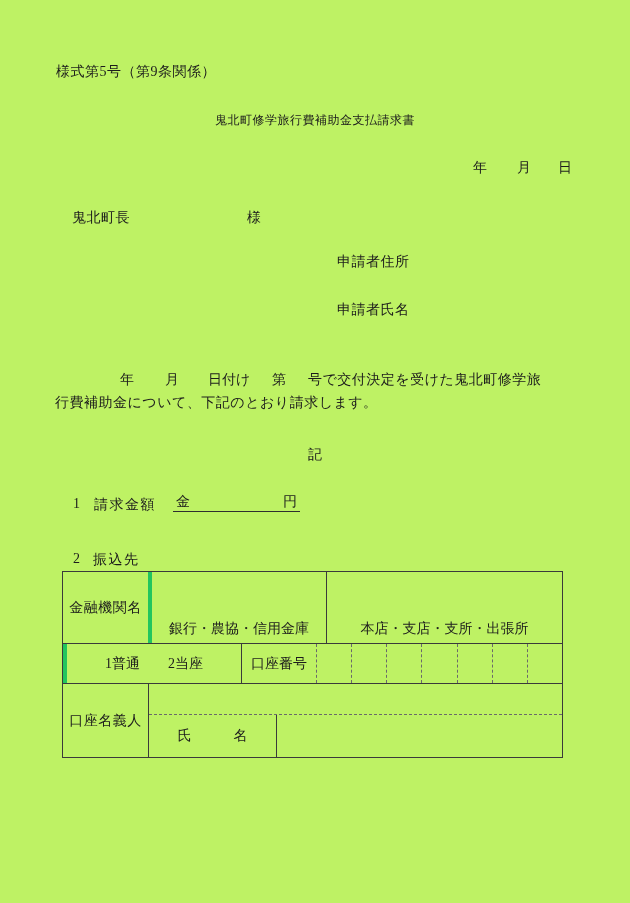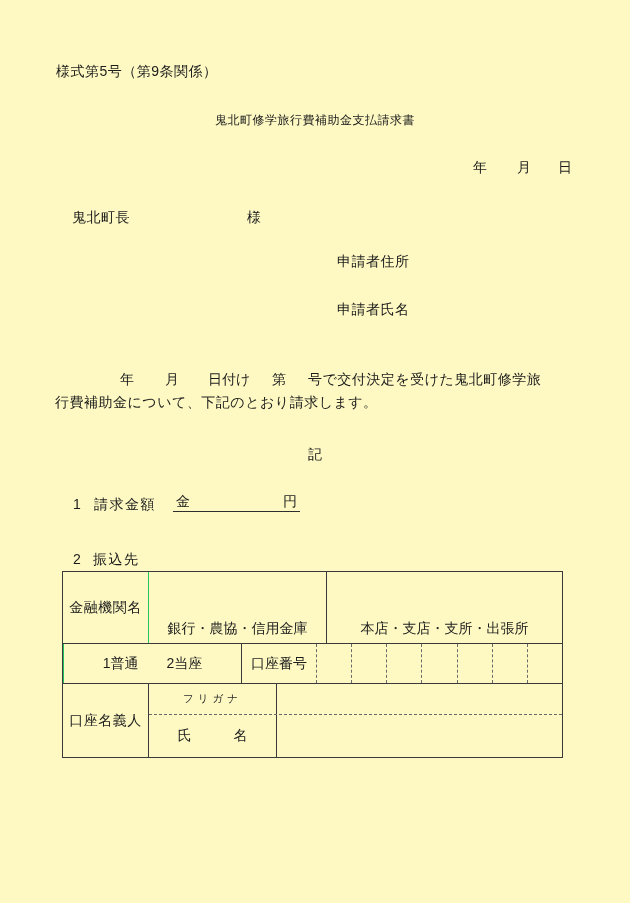--- a/index.html
+++ b/index.html
@@ -1,19 +1,19 @@
 <!DOCTYPE html>
 <html><head>
 <meta charset="utf-8">
 <style>
   * { margin:0; padding:0; box-sizing:border-box; }
   html,body { background:#ffffff; }
   .page {
-    position:relative; width:630px; height:903px; background:#fef9c3;
-    font-family:Liberation Sans, sans-serif;
+    position:relative; width:630px; height:903px; background:#bef264;
+    font-family:Liberation Serif, serif;
     color:#1c1c1c; font-size:14px; overflow:hidden;
   }
   .abs { position:absolute; white-space:nowrap; }
   .ls { letter-spacing:0.5px; }
   .center-line { position:absolute; left:0; right:0; text-align:center; }
 
   
   .amount-field {
     position:absolute; left:173px; top:495px; width:127px; height:17px;
     border-bottom:1px solid #2e2e2e;
@@ -26,21 +26,21 @@
     position:absolute; left:62px; top:571px; width:501px; height:187px;
     border:1px solid #3a3a3a; display:flex; flex-direction:column;
     font-size:14px;
     align-items:center;
   }
   .t-row { display:flex; width:100%; }
   .row1 { height:71px; }
   .row2 { height:40px; border-top:1px solid #3a3a3a; }
   .row3 { flex:1; border-top:1px solid #3a3a3a; }
   .colA { width:85px; display:flex; align-items:center; justify-content:center; }
-  .colB { width:178px; border-left:1px solid #22c55e; }
+  .colB { width:178px; border-left:4px solid #22c55e; }
   .colC { flex:1; border-left:1px solid #3a3a3a; }
   .bottom-label { display:flex; align-items:flex-end; justify-content:center; padding-bottom:5px; }
   .mid-label { display:flex; align-items:center; justify-content:center; }
   .acct-row { display:flex; }
   .acct-label { width:74px; display:flex; align-items:center; justify-content:center; }
   .acct-cells { flex:1; display:flex; }
   .acct-cell { flex:1; border-left:1px dashed #6a6a6a; }
   .holder-right { flex:1; border-left:1px solid #3a3a3a; display:flex; flex-direction:column; }
   .sub1 { height:30px; display:flex; }
   .sub2 { flex:1; display:flex; border-top:1px dashed #6a6a6a; }
@@ -114,21 +114,20 @@
             <div class="acct-cell"></div>
             <div class="acct-cell"></div>
           </div>
       </div>
     </div>
 
     <div class="t-row row3">
       <div class="colA" style="letter-spacing:0.5px;">口座名義人</div>
       <div class="holder-right">
         <div class="sub1">
-          <div class="sub-label furigana">フリガナ</div>
           <div class="sub-input"></div>
         </div>
         <div class="sub2">
           <div class="sub-label">氏　　　名</div>
           <div class="sub-input"></div>
         </div>
       </div>
     </div>
 
   </div>

